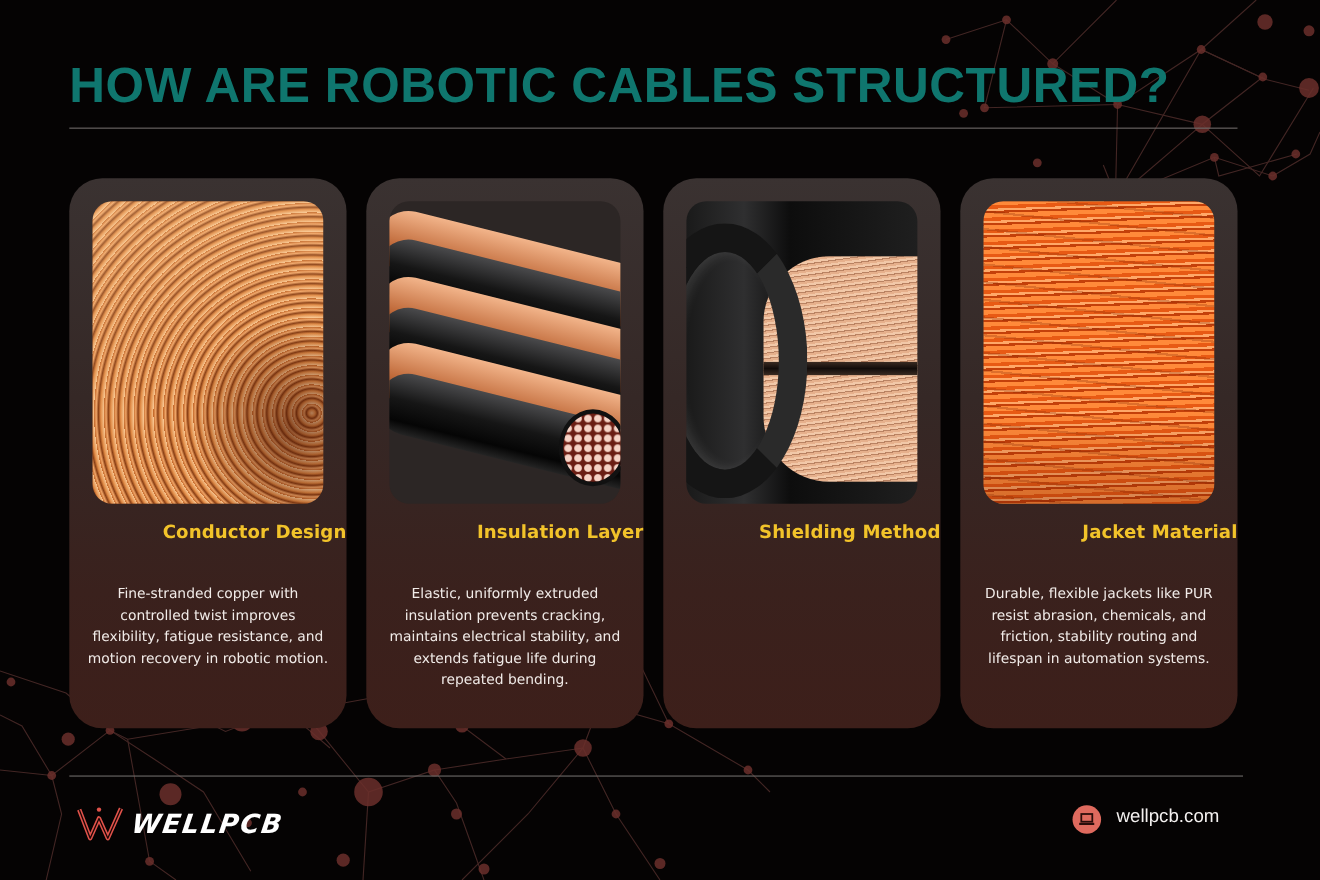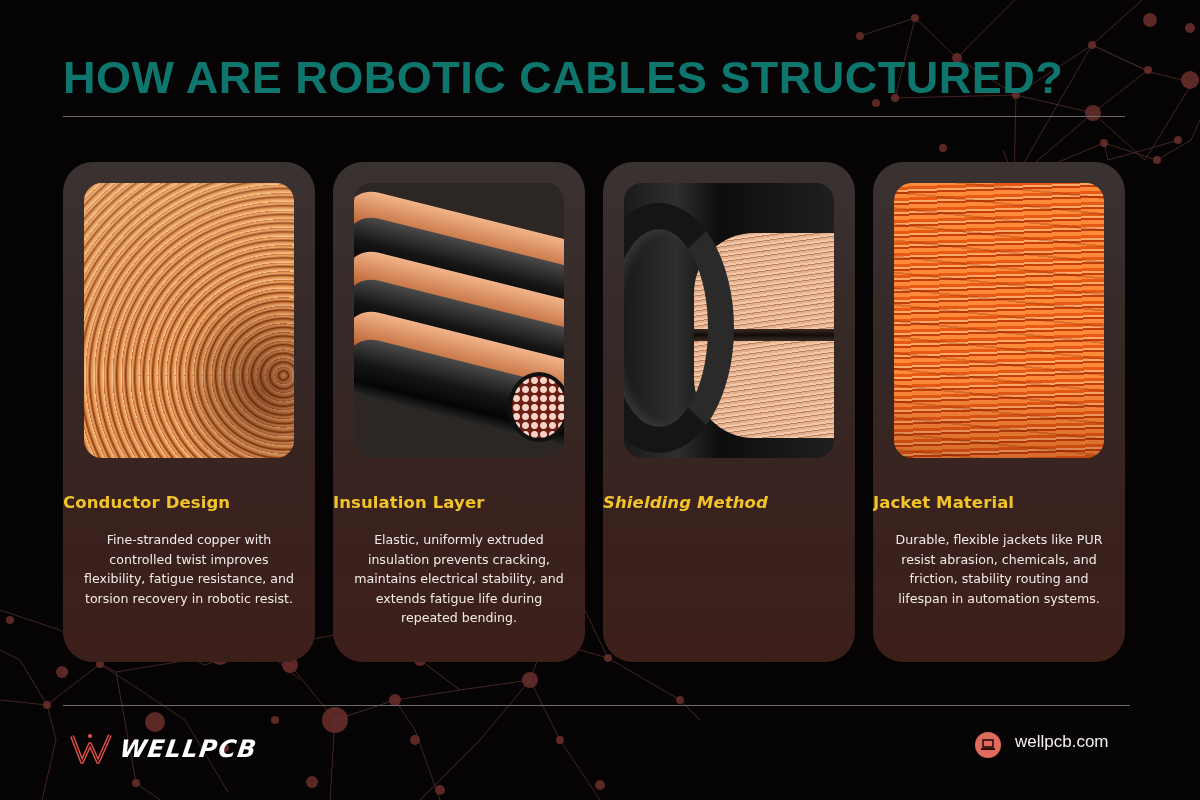--- a/index.html
+++ b/index.html
@@ -21,21 +21,21 @@
   .card {
     position: absolute; top: 0; width: 252px; height: 500px; border-radius: 30px;
     background: linear-gradient(180deg, #3a3231 0%, #352826 40%, #3a211d 75%, #3d1f1a 100%);
     overflow: hidden;
   }
   .card-img {
     position: absolute; left: 21px; top: 21px; width: 210px; height: 275px;
     border-radius: 18px; overflow: hidden;
   }
   .card-title {
-    position: absolute; left: 0; right: 0; top: 331px; text-align: left;
+    position: absolute; left: 0; right: 0; top: 312px; text-align: right;
     font-family: "DejaVu Sans", sans-serif; font-weight: 700; font-size: 16.5px;
     color: #f2c32a; letter-spacing: 0.1px;
   }
   .card-body {
     position: absolute; left: 14px; right: 14px; top: 368px; text-align: center;
     font-family: "DejaVu Sans", sans-serif; font-size: 12.6px; line-height: 19.6px;
     color: #f1ebe8;
   }
 
   
@@ -190,38 +190,38 @@
 </svg>
 
 <div class="title">HOW ARE ROBOTIC CABLES STRUCTURED?</div>
 <div class="rule-top"></div>
 
 <div class="cards">
 
   <div class="card" style="left:0px;">
     <div class="card-img img-coil"></div>
     <div class="card-title">Conductor Design</div>
-    <div class="card-body">Fine-stranded copper with controlled twist improves flexibility, fatigue resistance, and torsion recovery in robotic resist.</div>
+    <div class="card-body">Fine-stranded copper with controlled twist improves flexibility, fatigue resistance, and motion recovery in robotic motion.</div>
   </div>
 
   <div class="card" style="left:270px;padding-left:10px;">
     <div class="card-img img-insul">
       <div class="strip copper" style="top:2px;"></div>
       <div class="strip black" style="top:28px;"></div>
       <div class="strip copper" style="top:62px;"></div>
       <div class="strip black" style="top:90px;"></div>
       <div class="strip copper" style="top:122px;"></div>
       <div class="strip black" style="top:150px;"></div>
       <div class="end"></div>
     </div>
     <div class="card-title">Insulation Layer</div>
     <div class="card-body">Elastic, uniformly extruded insulation prevents cracking, maintains electrical stability, and extends fatigue life during repeated bending.</div>
   </div>
 
-  <div class="card" style="left:540px;font-style:italic;">
+  <div class="card" style="left:540px;">
     <div class="card-img img-shield">
       <div class="wires"></div>
       <div class="jacket"></div>
     </div>
     <div class="card-title">Shielding Method</div>
   </div>
 
   <div class="card" style="left:810px;">
     <div class="card-img img-jacket"></div>
     <div class="card-title">Jacket Material</div>

